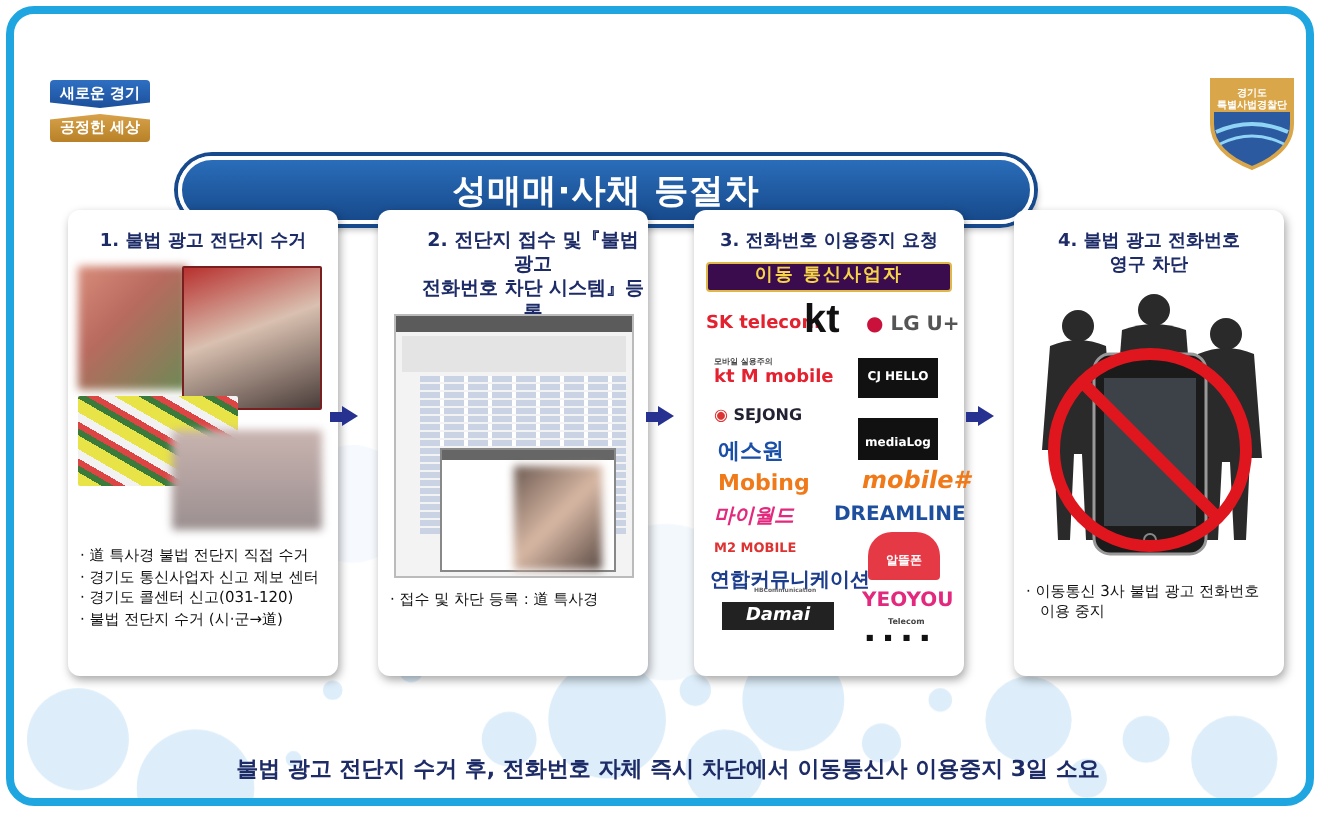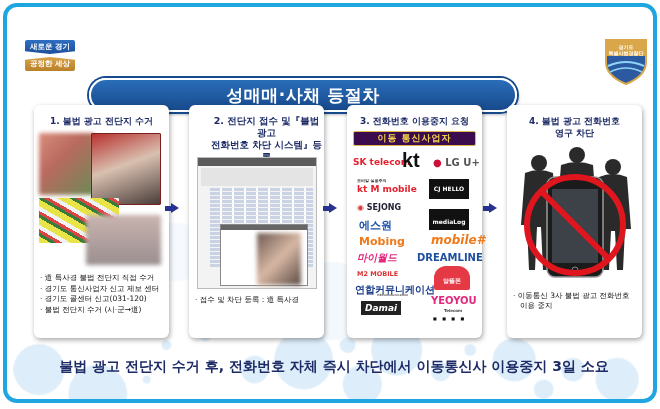--- a/index.html
+++ b/index.html
@@ -53,21 +53,21 @@
 
   
   .scr { position: absolute; left: 8px; top: 52px; width: 120px; height: 132px; background:#f3f3f3; border:1px solid #bbb; overflow:hidden; }
   .scr .bar { height: 8px; background:#5b5b5b; }
   .scr .row { height: 3px; margin: 1px 3px 0 12px; background: repeating-linear-gradient(90deg,#c9d3e3 0 10px,#ffffff 10px 12px); }
 
   
   .carrier-bar { margin: 4px 6px 0; height: 15px; background: #3a0c4e; border: 1.5px solid #e0b84a; border-radius: 2px; text-align: center; color: #f5d34a; font-size: 9px; font-weight: bold; line-height: 12px; letter-spacing: 1px; }
   .logo { position: absolute; font-weight: bold; white-space: nowrap; }
 
-  .footer { position: absolute; left: 0; top: 351px; width: 654px; text-align: center; font-size: 14px; font-weight: bold; color: #1d2b66; }
+  .footer { position: absolute; left: 0; top: 370px; width: 654px; text-align: center; font-size: 11px; font-weight: bold; color: #1d2b66; }
 </style>
 </head>
 <body>
 
 <div class="frame">
 
   <svg class="bg-bubbles" viewBox="0 0 654 400">
     <g fill="#cfe6f7" opacity="0.7">
       <circle cx="30" cy="370" r="26"></circle>
         <circle cx="90" cy="395" r="30"></circle>
@@ -193,21 +193,21 @@
     <div class="logo" style="left:70px;top:147px;font-size:10px;color:#1e4f9e;">DREAMLINE</div>
 
     <div class="logo" style="left:10px;top:165px;font-size:6.5px;color:#d33;">M2 MOBILE</div>
     <div class="logo" style="left:87px;top:161px;width:36px;height:24px;background:#e63946;border-radius:12px 12px 2px 2px;color:#fff;font-size:6px;text-align:center;line-height:30px;">알뜰폰</div>
 
     <div class="logo" style="left:8px;top:178px;font-size:10px;color:#1b3d8c;">연합커뮤니케이션</div>
     <div class="logo" style="left:30px;top:188px;font-size:3px;color:#666;">HBCommunication</div>
     <div class="logo" style="left:84px;top:190px;font-size:10px;color:#e2297d;">YEOYOU</div>
     <div class="logo" style="left:97px;top:203px;font-size:4px;color:#444;">Telecom</div>
 
-    <div class="logo" style="left:14px;top:196px;width:40px;height:14px;background:#222;color:#fff;font-size:9px;font-style:italic;text-align:center;line-height:14px;">Damai</div>
+    <div class="logo" style="left:14px;top:196px;width:56px;height:14px;background:#222;color:#fff;font-size:9px;font-style:italic;text-align:center;line-height:14px;">Damai</div>
     <div class="logo" style="left:86px;top:211px;font-size:4px;color:#111;letter-spacing:2px;">■  ■  ■  ■</div>
   </div>
 
   <div class="arrow" style="left:482px;"></div>
 
   <div class="card" id="card4">
     <div class="card-title" style="margin-top:10px;">
       <div>4. 불법 광고 전화번호</div>
       <div>영구 차단</div>
     </div>

